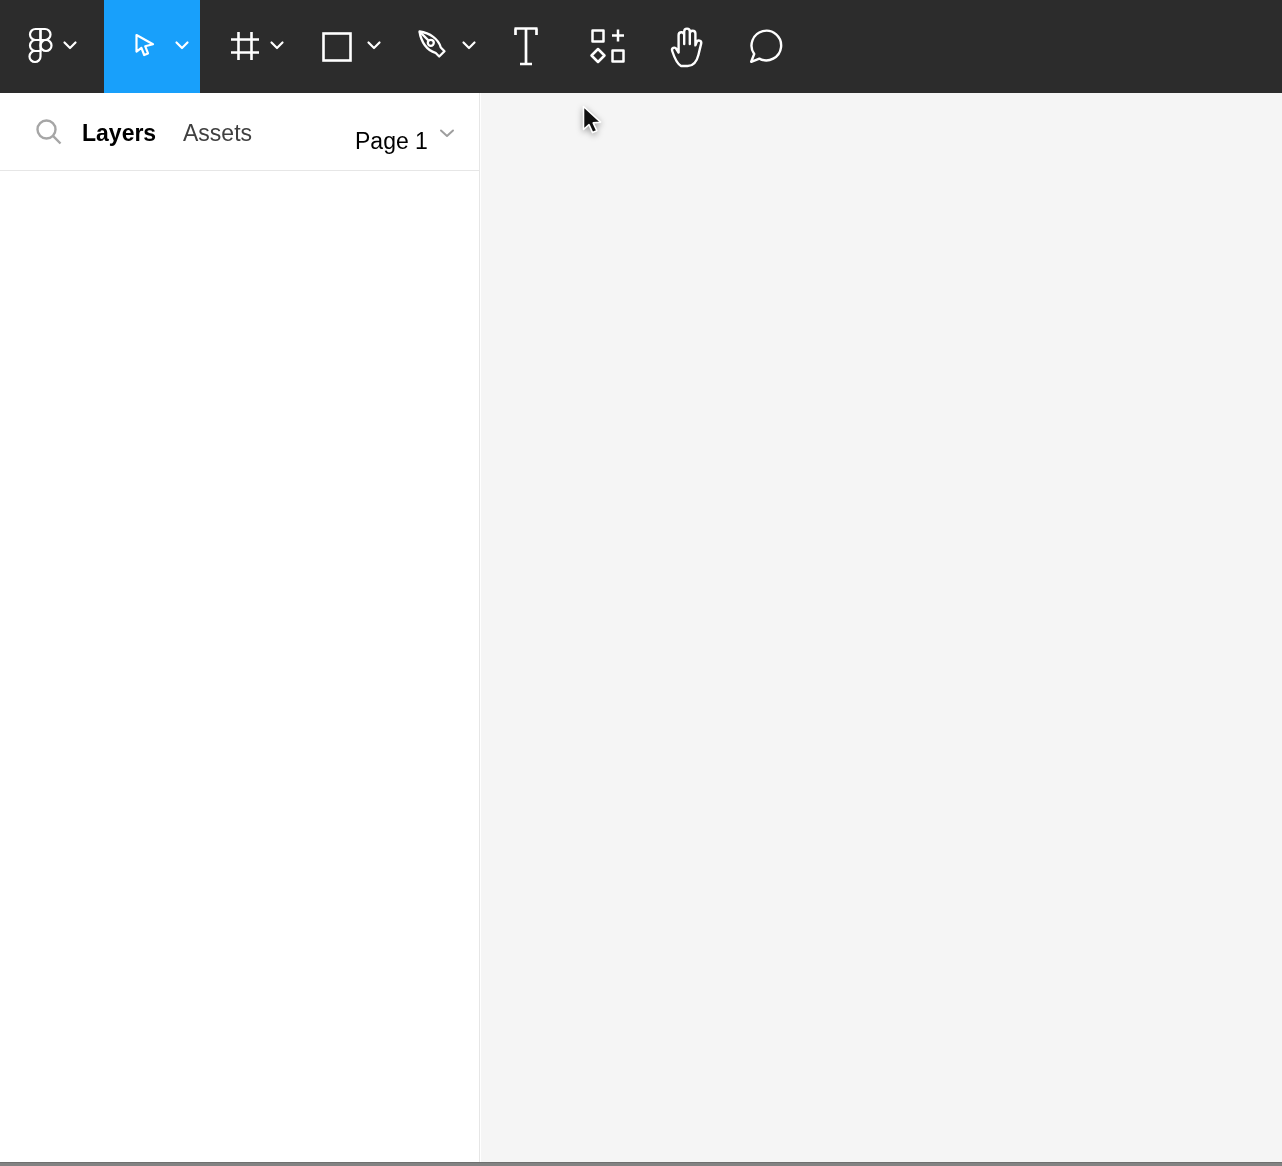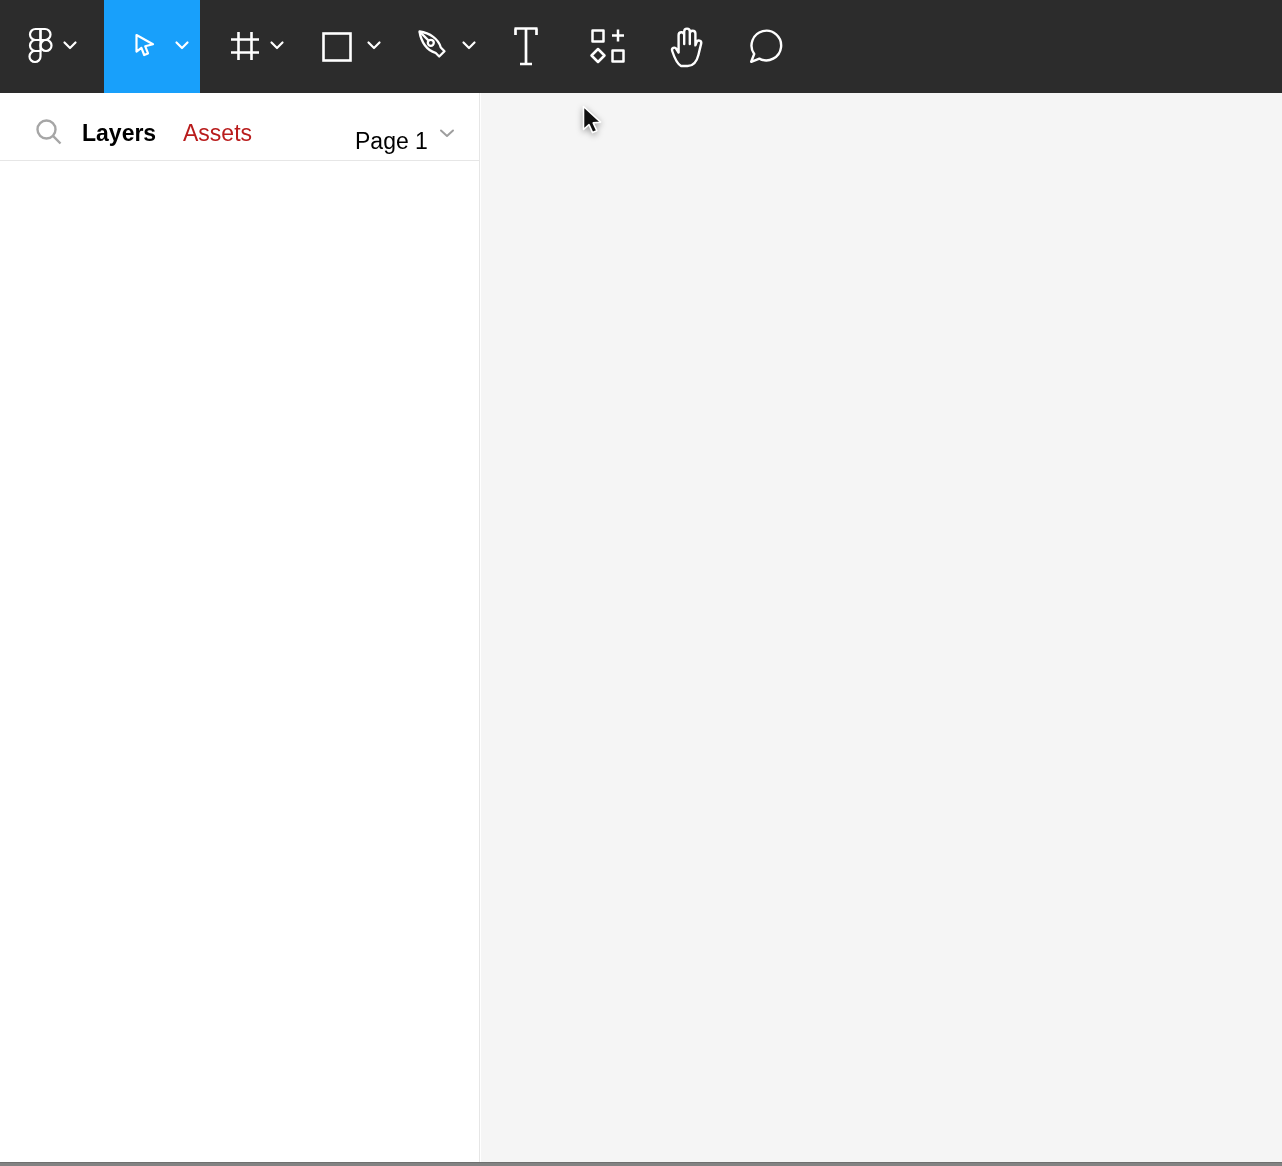--- a/index.html
+++ b/index.html
@@ -27,36 +27,36 @@
 
   
   .sidebar {
     position: absolute; left: 0; top: 93px;
     width: 480px; height: 1069px;
     background: #ffffff;
     border-right: 1px solid #e6e6e6;
   }
   .sidebar-header {
     position: relative;
-    width: 100%; height: 68px;
+    width: 100%; height: 78px;
     border-bottom: 1px solid #e6e6e6;
   }
   .search-btn {
     position: absolute; left: 34px; top: 24px;
     width: 30px; height: 30px;
   }
   .tab {
     position: absolute; top: 0; height: 81px;
     line-height: 81px;
     font-size: 23px;
     white-space: nowrap;
     cursor: default;
   }
   .tab-layers { left: 82px; font-weight: 700; color: #000000; }
-  .tab-assets { left: 183px; font-weight: 400; color: #b91c1c; }
+  .tab-assets { left: 183px; font-weight: 400; color: #404040; }
   .page-selector {
     position: absolute; left: 355px; top: 0; height: 81px;
     display: flex; align-items: center;
     cursor: default;
   }
   .page-selector .page-label {
     font-size: 23px; color: #000000; font-weight: 400;
     white-space: nowrap;
     margin-top: 15px;
   }

